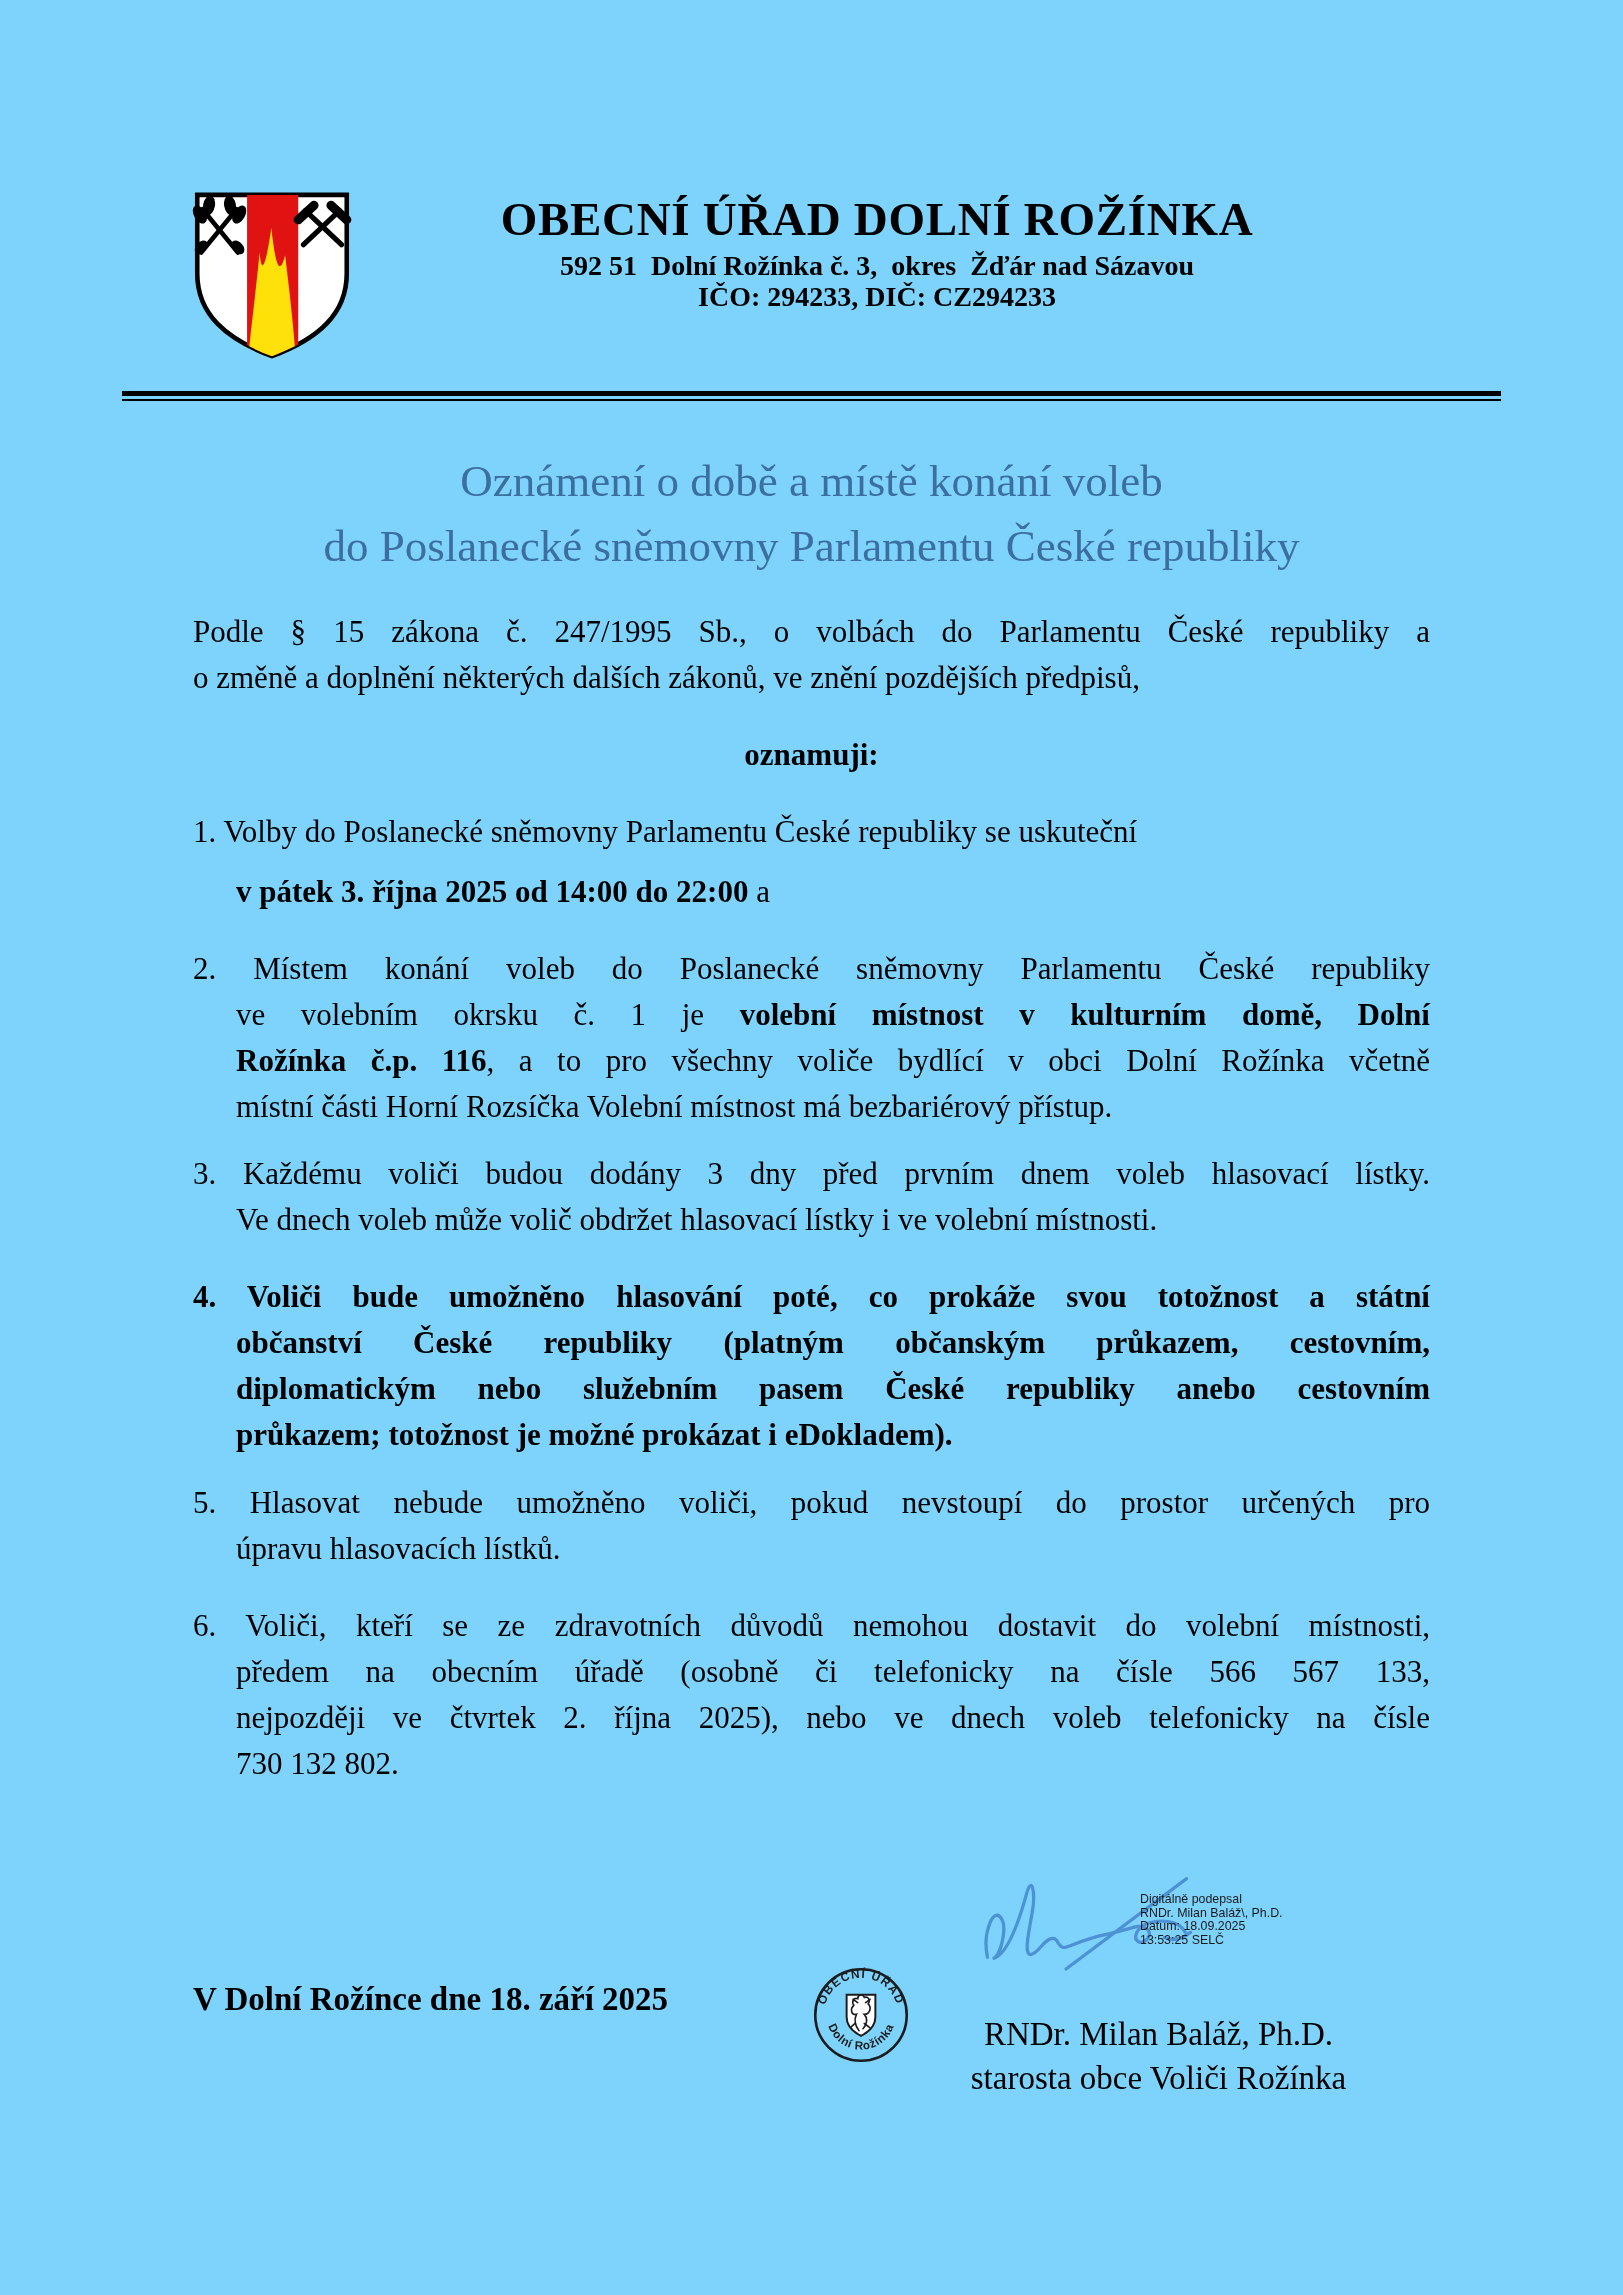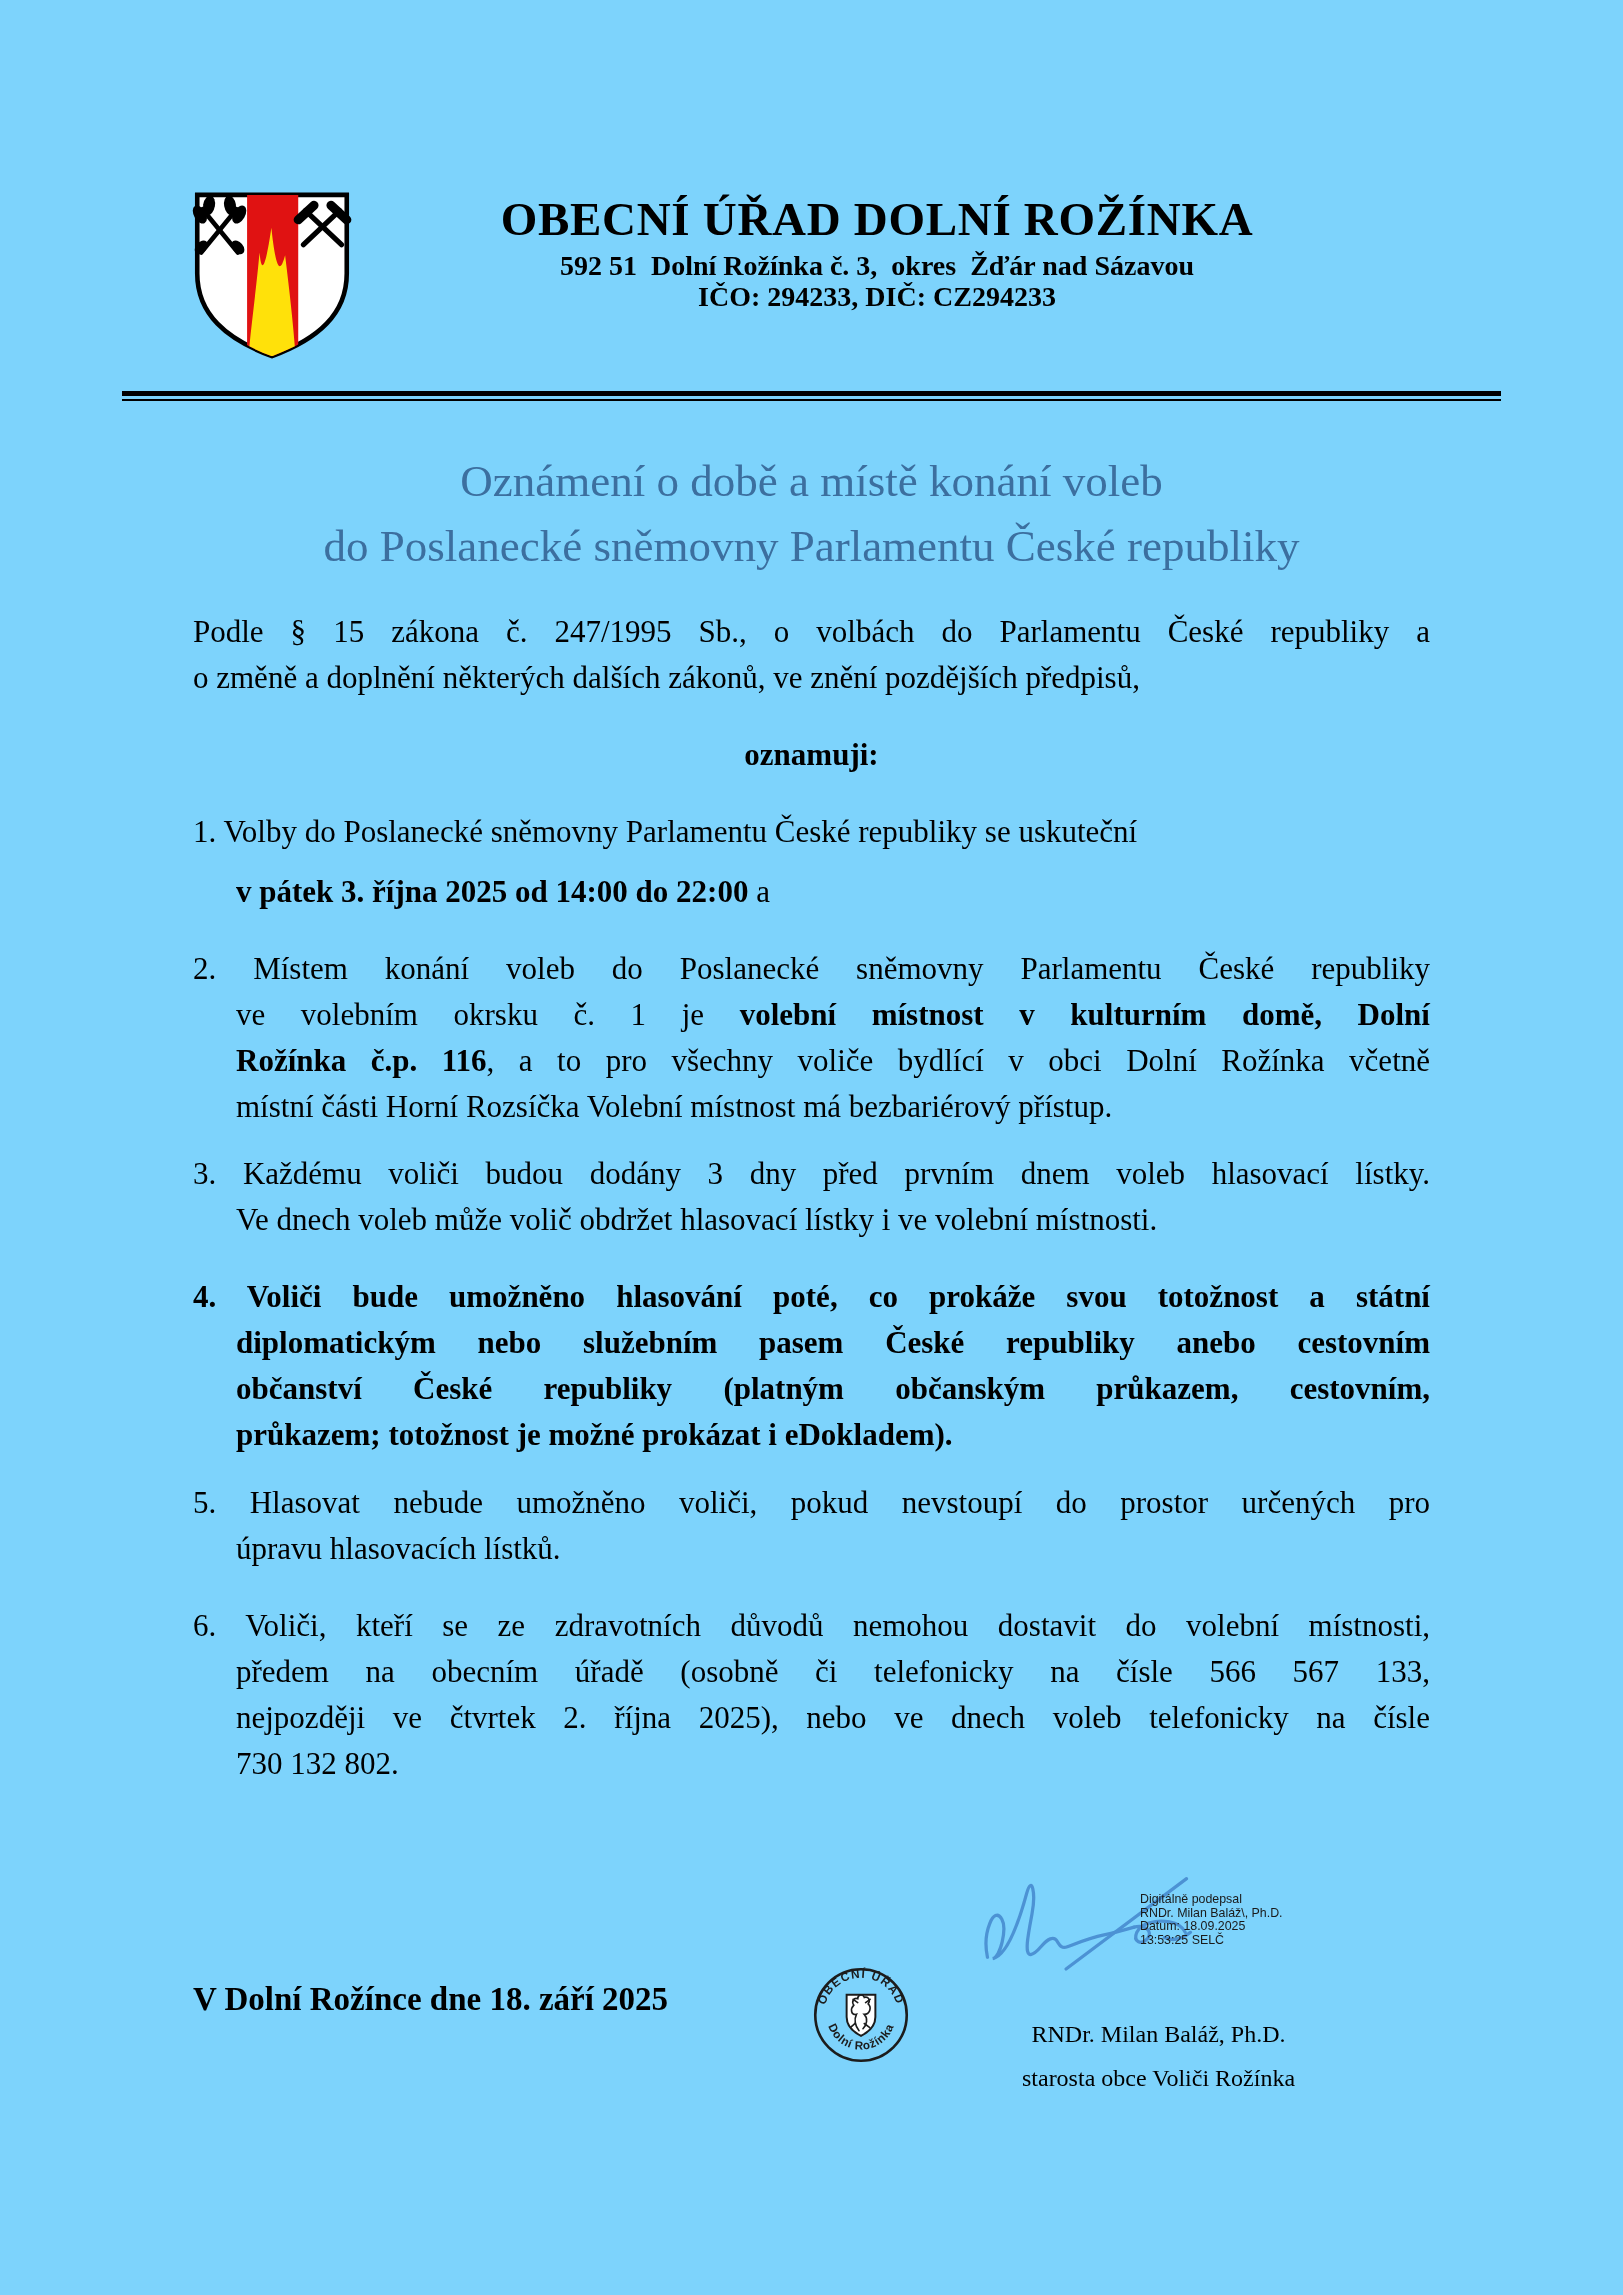--- a/index.html
+++ b/index.html
@@ -33,21 +33,21 @@
   .bline.gap-lg{margin-top:31px;}
 
   
   .place-date{position:absolute;left:193px;top:1978px;font-size:33px;line-height:43px;font-weight:bold;}
   .sig-svg{position:absolute;left:969px;top:1859px;width:236px;height:131px;}
   .digsig{position:absolute;left:1140px;top:1893px;width:275px;
           font-family:"Liberation Sans","DejaVu Sans",sans-serif;
           font-size:12.4px;line-height:13.7px;color:#1a1a1a;}
   .stamp{position:absolute;left:812px;top:1966px;width:98px;height:98px;}
   .signer{position:absolute;left:949px;width:419px;text-align:center;
-          font-size:24px;line-height:43px;}
+          font-size:33px;line-height:43px;}
   .signer.name{top:2013px;} .signer.role{top:2057px;}
 </style>
 </head>
 <body>
 
 <div class="page">
 
   <svg class="emblem" viewBox="0 0 244 262">
     <defs>
       <clipPath id="shieldClip">
@@ -96,22 +96,22 @@
       <div class="bline center gap-lg"><span class="b">oznamuji:</span></div>
       <div class="bline gap-lg"><span>1. Volby do Poslanecké sněmovny Parlamentu České republiky se uskuteční</span></div>
       <div class="bline indent gap-sm"><span class="b">v pátek 3. října 2025 od 14:00 do 22:00</span><span> a</span></div>
       <div class="bline justify gap-lg"><span>2. Místem konání voleb do Poslanecké sněmovny Parlamentu České republiky</span></div>
       <div class="bline indent justify"><span>ve volebním okrsku č. 1 je </span><span class="b">volební místnost v kulturním domě, Dolní</span></div>
       <div class="bline indent justify"><span class="b">Rožínka č.p. 116</span><span>, a to pro všechny voliče bydlící v obci Dolní Rožínka včetně</span></div>
       <div class="bline indent"><span>místní části Horní Rozsíčka Volební místnost má bezbariérový přístup.</span></div>
       <div class="bline justify gap-md"><span>3. Každému voliči budou dodány 3 dny před prvním dnem voleb hlasovací lístky.</span></div>
       <div class="bline indent"><span>Ve dnech voleb může volič obdržet hlasovací lístky i ve volební místnosti.</span></div>
       <div class="bline justify gap-lg"><span class="b">4. Voliči bude umožněno hlasování poté, co prokáže svou totožnost a státní</span></div>
+      <div class="bline indent justify"><span class="b">občanství České republiky (platným občanským průkazem, cestovním,</span></div>
       <div class="bline indent justify"><span class="b">diplomatickým nebo služebním pasem České republiky anebo cestovním</span></div>
-      <div class="bline indent justify"><span class="b">občanství České republiky (platným občanským průkazem, cestovním,</span></div>
       <div class="bline indent"><span class="b">průkazem; totožnost je možné prokázat i eDokladem).</span></div>
       <div class="bline justify gap-md"><span>5. Hlasovat nebude umožněno voliči, pokud nevstoupí do prostor určených pro</span></div>
       <div class="bline indent"><span>úpravu hlasovacích lístků.</span></div>
       <div class="bline justify gap-lg"><span>6. Voliči, kteří se ze zdravotních důvodů nemohou dostavit do volební místnosti,</span></div>
       <div class="bline indent justify"><span>předem na obecním úřadě (osobně či telefonicky na čísle 566 567 133,</span></div>
       <div class="bline indent justify"><span>nejpozději ve čtvrtek 2. října 2025), nebo ve dnech voleb telefonicky na čísle</span></div>
       <div class="bline indent"><span>730 132 802.</span></div>
     </div>
 
   <div class="place-date">V Dolní Rožínce dne 18. září 2025</div>

